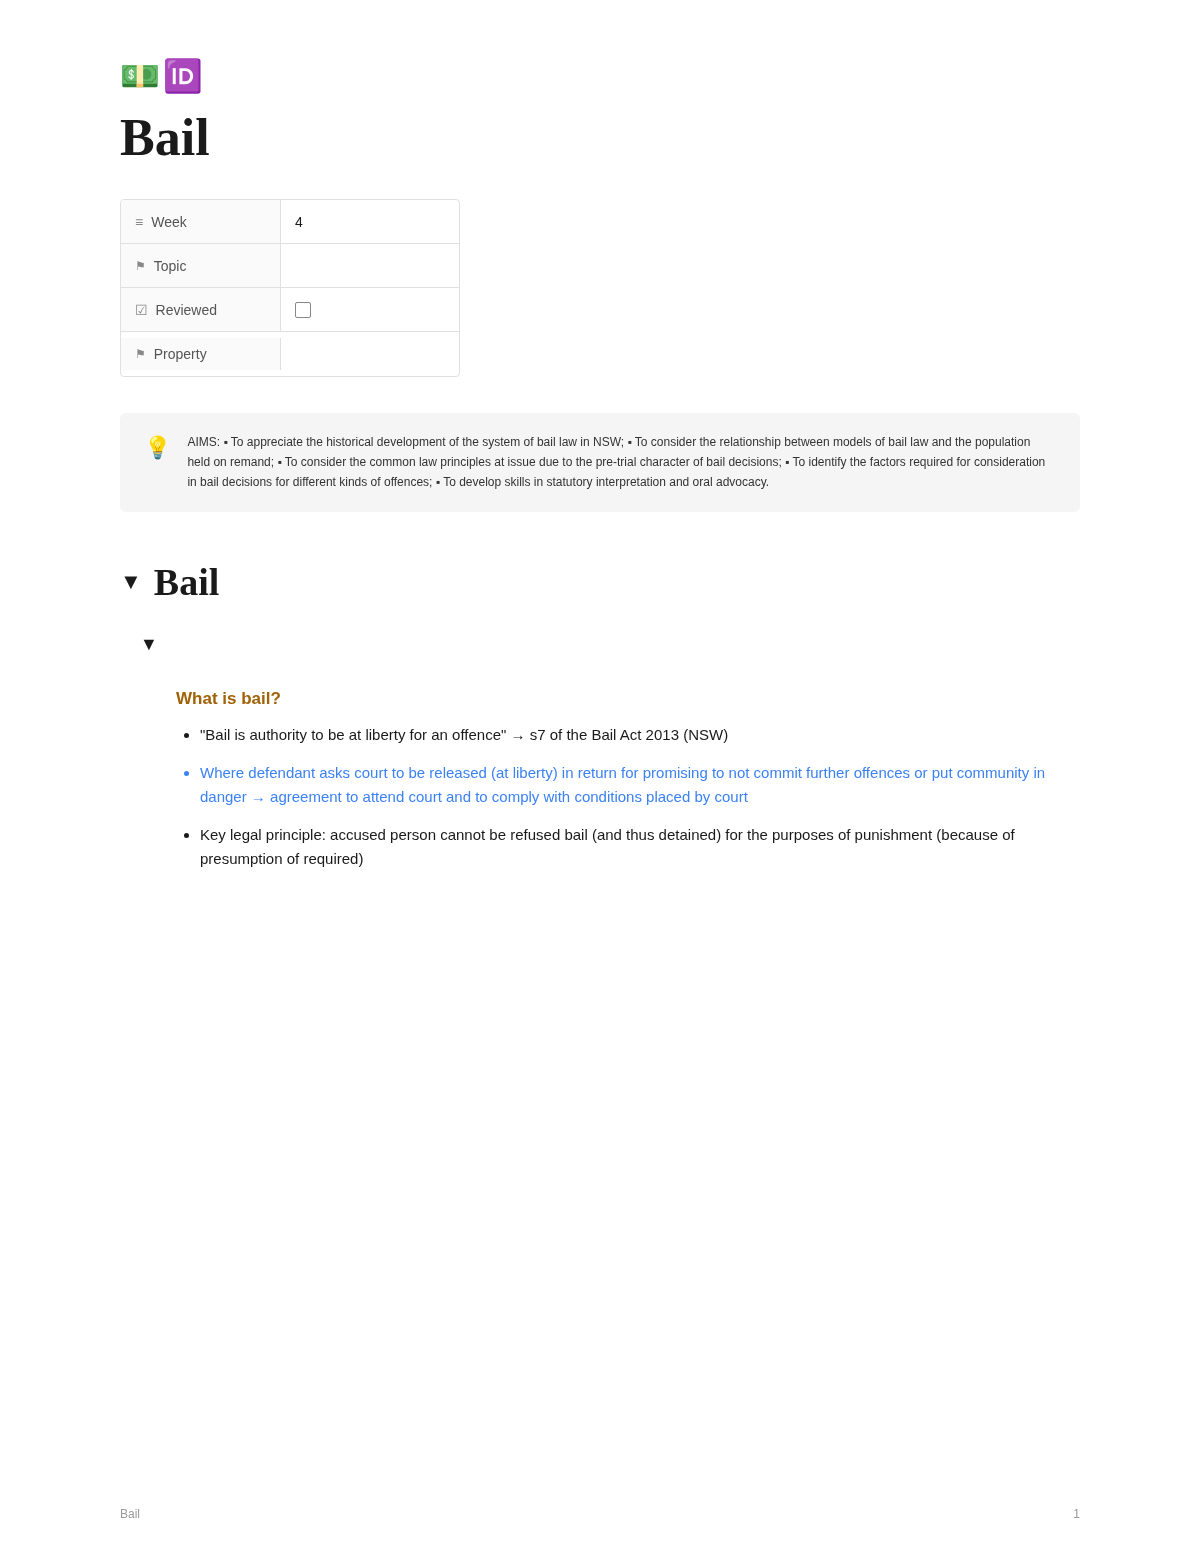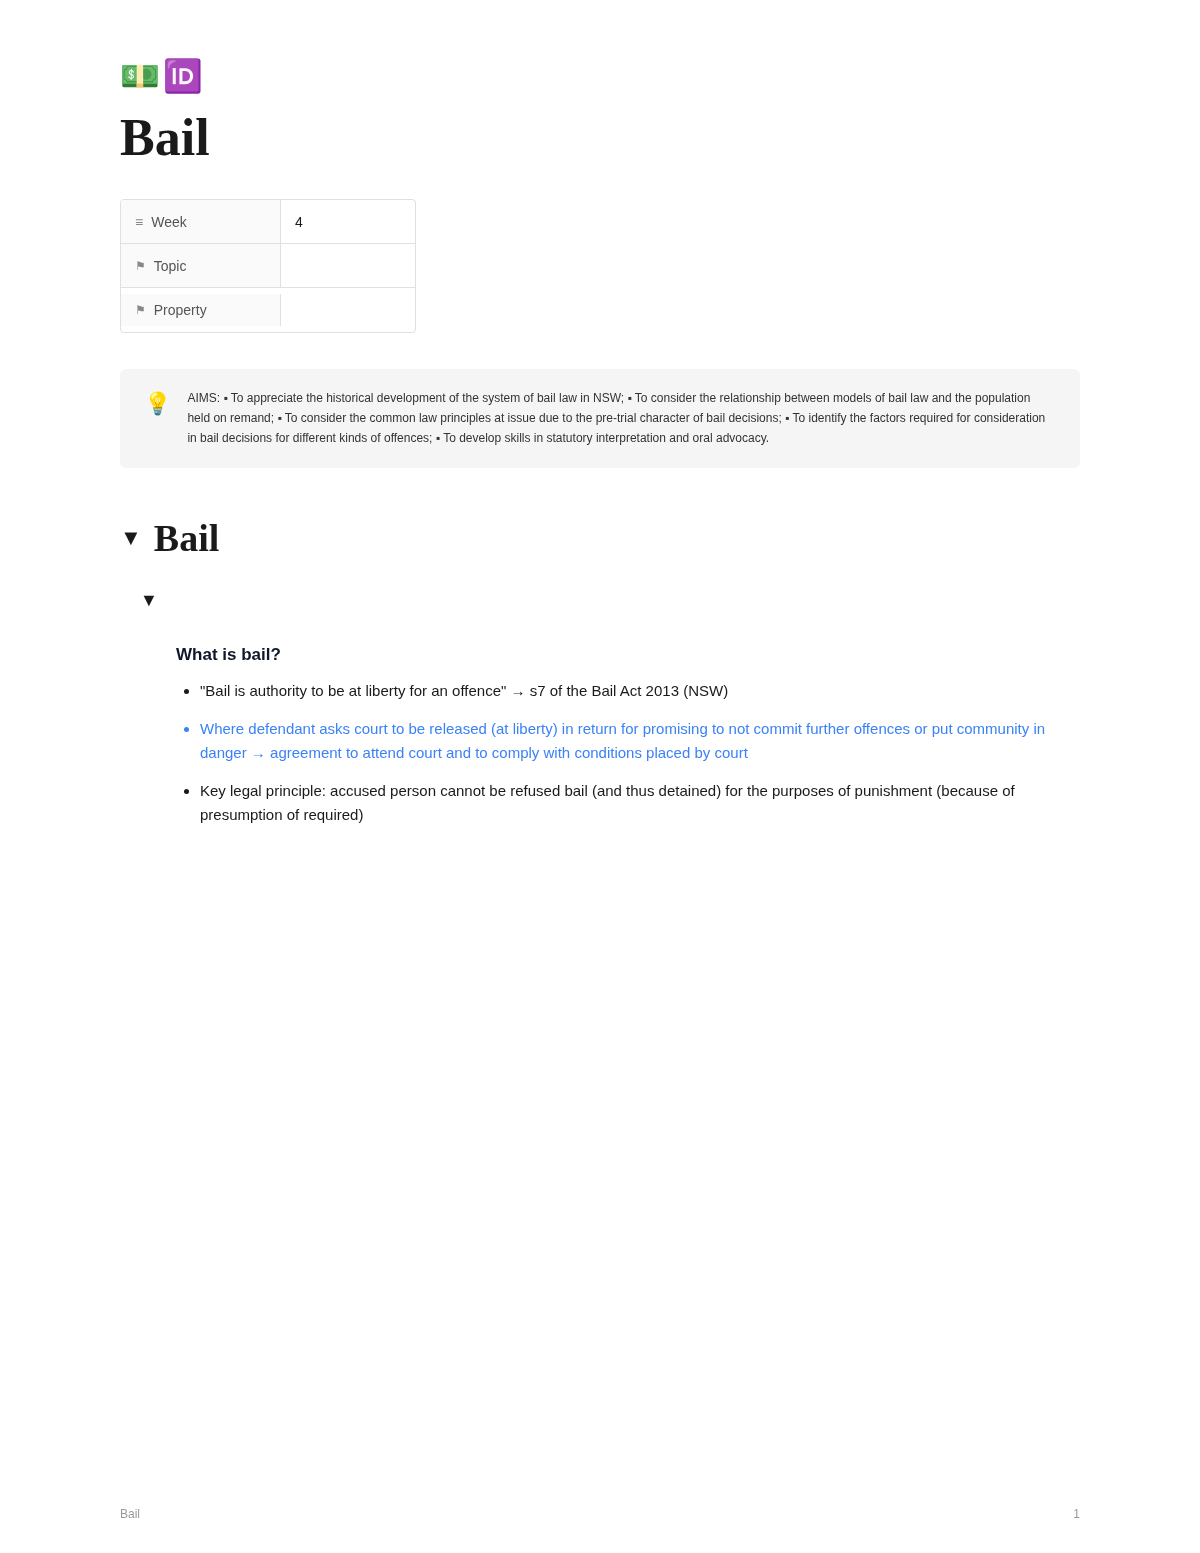--- a/index.html
+++ b/index.html
@@ -36,21 +36,21 @@
       color: #1a1a1a;
       margin-bottom: 32px;
       font-family: Georgia, serif;
     }
 
     
     .properties-table {
       border: 1px solid #e0e0e0;
       border-radius: 4px;
       margin-bottom: 36px;
-      width: 296px;
+      width: 340px;
       overflow: hidden;
     }
 
     .prop-row {
       display: flex;
       align-items: stretch;
       border-bottom: 1px solid #e0e0e0;
       min-height: 44px;
     }
 
@@ -157,21 +157,21 @@
       margin-top: 5px;
       font-size: 18px;
     }
 
     .sub-section {
       margin-left: 56px;
       margin-bottom: 24px;
     }
 
     .sub-heading {
-      color: #0f172a;
+      color: #a16207;
       font-size: 17px;
       font-weight: 700;
       font-family: -apple-system, BlinkMacSystemFont, 'Segoe UI', sans-serif;
       margin-bottom: 14px;
     }
 
     .bullet-list {
       list-style: disc;
       padding-left: 24px;
       display: flex;
@@ -242,20 +242,29 @@
     <div class="prop-value">4</div>
   </div>
 
   <div class="prop-row">
     <div class="prop-label">
       <span class="prop-icon flag-icon"></span>
       <span>Topic</span>
     </div>
   </div>
 
+  <div class="prop-row">
+    <div class="prop-label">
+      <span class="prop-icon check-square-icon"></span>
+      <span>Reviewed</span>
+    </div>
+    <div class="prop-value">
+      <span class="checkbox-empty"></span>
+    </div>
+  </div>
 
   <div class="prop-row">
     <div class="prop-label">
       <span class="prop-icon flag-icon"></span>
       <span>Property</span>
     </div>
     <div class="prop-value"></div>
   </div>
 
 </div>

